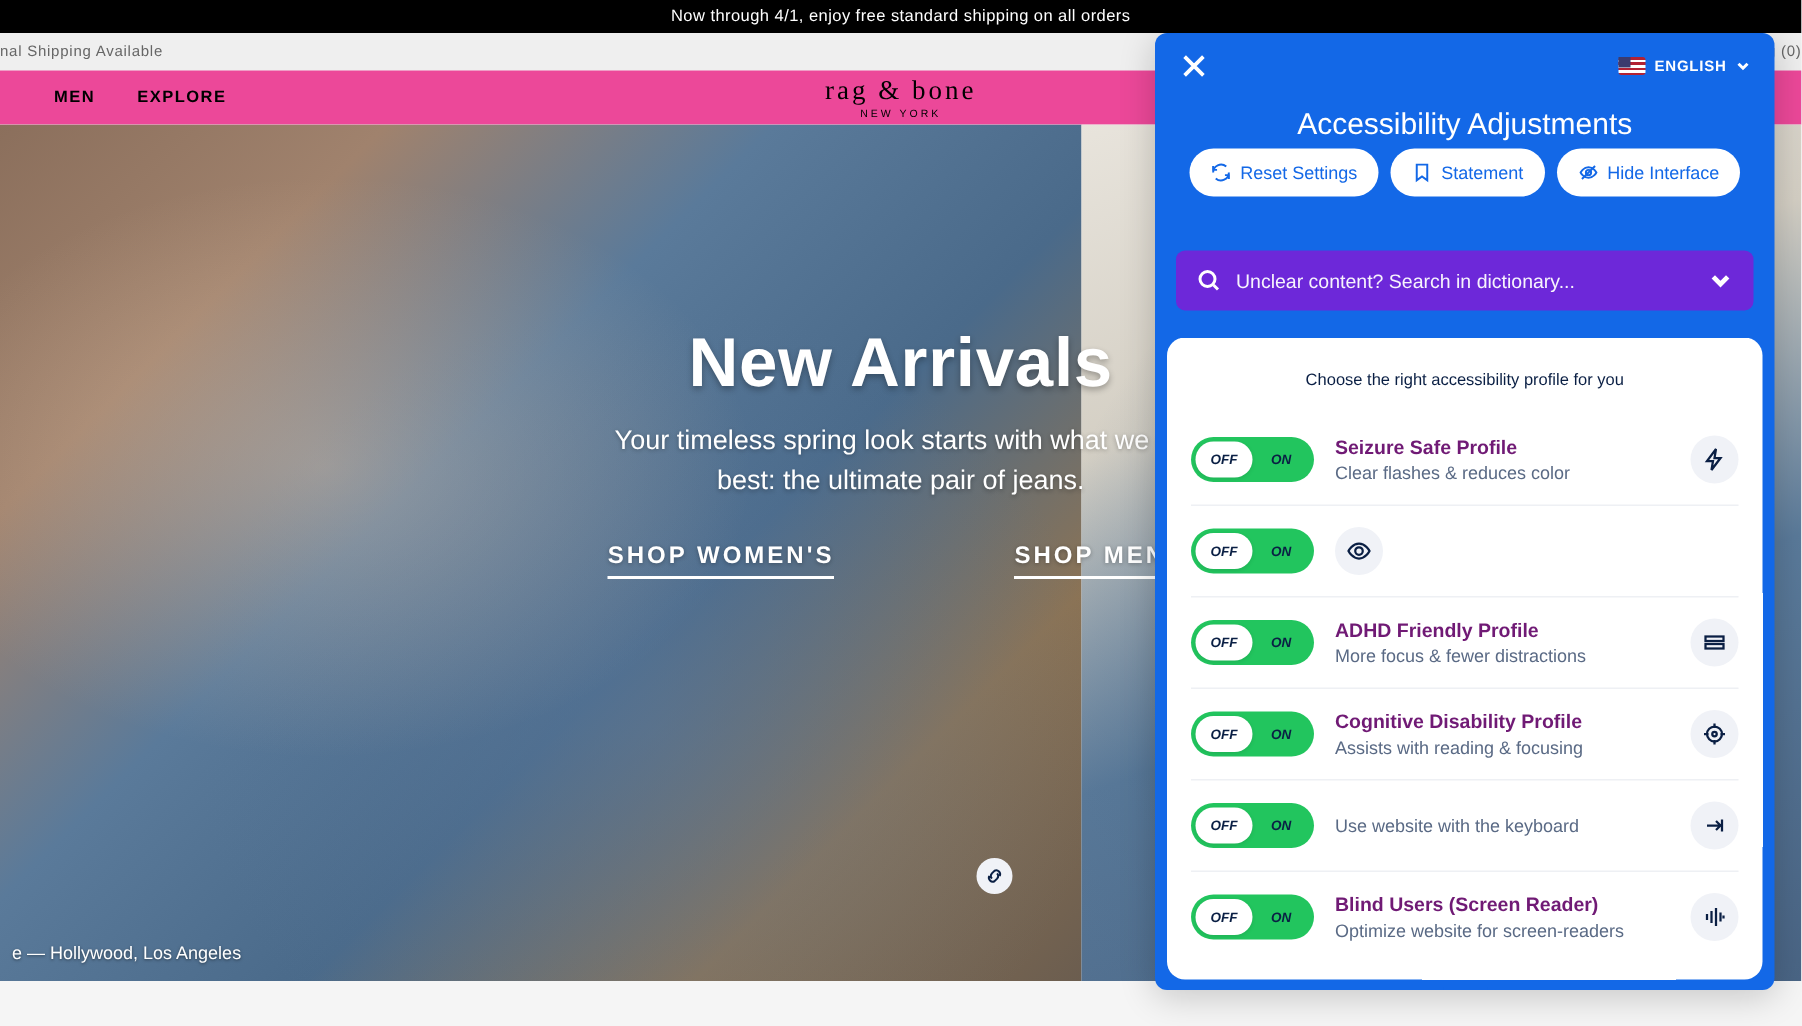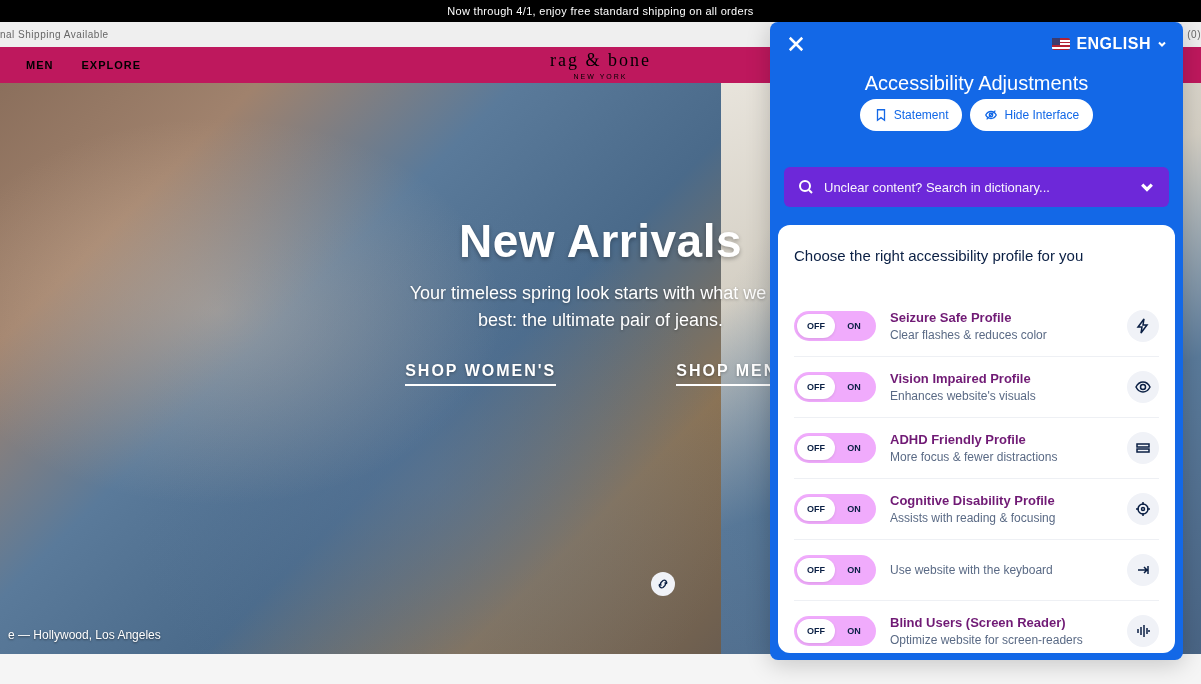--- a/index.html
+++ b/index.html
@@ -3,21 +3,21 @@
 <meta charset="utf-8">
 <style>
 * { margin: 0; padding: 0; box-sizing: border-box; }
 body { font-family: -apple-system, BlinkMacSystemFont, 'Segoe UI', Arial, sans-serif; width: 1201px; height: 684px; overflow: hidden; position: relative; background: #f5f5f5; }
 
 .promo-banner { background: #000; color: #fff; text-align: center; font-size: 11px; padding: 5px 0; font-weight: 500; letter-spacing: 0.3px; }
 
 .top-bar { background: #efefef; color: #666; font-size: 10px; padding: 7px 0; display: flex; justify-content: space-between; letter-spacing: 0.5px; }
 .top-bar-right { display: flex; gap: 12px; }
 
-.main-nav { background: #be185d; display: flex; align-items: center; padding: 12px 26px; position: relative; }
+.main-nav { background: #ec4899; display: flex; align-items: center; padding: 12px 36px; position: relative; }
 .nav-links { display: flex; gap: 28px; }
 .nav-link { font-size: 11px; font-weight: 700; letter-spacing: 1px; color: #000; cursor: pointer; }
 .brand { position: absolute; left: 50%; transform: translateX(-50%); text-align: center; }
 .brand-main { font-family: Georgia, serif; font-size: 18px; letter-spacing: 2px; color: #000; }
 .brand-sub { font-size: 7px; letter-spacing: 2px; color: #000; margin-top: 2px; }
 
 .hero { position: relative; width: 100%; height: 571px; overflow: hidden; }
 .hero-bg { position: absolute; inset: 0; display: flex; }
 .hero-left { flex: 1; background: linear-gradient(135deg, #8b6f5c 0%, #a0826d 20%, #5a7a9a 40%, #4a6a8a 60%, #8b7355 80%, #6b5d4f 100%); position: relative; }
 .hero-left::before { content: ''; position: absolute; inset: 0; background: radial-gradient(ellipse at 30% 40%, rgba(230,200,170,0.4) 0%, transparent 40%), radial-gradient(ellipse at 60% 70%, rgba(90,120,155,0.5) 0%, transparent 50%); }
@@ -33,41 +33,41 @@
 .caption-left { position: absolute; bottom: 12px; left: 8px; color: #fff; font-size: 12px; text-shadow: 0 1px 2px rgba(0,0,0,0.5); }
 .caption-right { position: absolute; bottom: 12px; right: 20px; color: #fff; font-size: 12px; text-shadow: 0 1px 2px rgba(0,0,0,0.5); }
 
 
 .a11y-panel { position: absolute; top: 22px; right: 18px; width: 413px; height: 638px; background: #1368e7; border-radius: 8px; overflow: hidden; z-index: 100; box-shadow: 0 4px 24px rgba(0,0,0,0.2); }
 .a11y-notch { position: absolute; bottom: -2px; left: 50%; transform: translateX(-50%); width: 30px; height: 6px; background: #1368e7; border-radius: 0 0 4px 4px; }
 
 .a11y-header { padding: 12px 16px 18px; color: #fff; }
 .a11y-top-row { display: flex; justify-content: space-between; align-items: center; margin-bottom: 18px; }
 .close-btn { width: 20px; height: 20px; cursor: pointer; color: #fff; display: flex; align-items: center; justify-content: center; }
-.lang-selector { display: flex; align-items: center; gap: 6px; cursor: pointer; font-size: 16px; font-weight: 600; letter-spacing: 0.5px; }
+.lang-selector { display: flex; align-items: center; gap: 6px; cursor: pointer; font-size: 10px; font-weight: 600; letter-spacing: 0.5px; }
 .flag-icon { width: 18px; height: 12px; background: linear-gradient(#b22234 0%, #b22234 15%, #fff 15%, #fff 30%, #b22234 30%, #b22234 45%, #fff 45%, #fff 60%, #b22234 60%, #b22234 75%, #fff 75%, #fff 90%, #b22234 90%); border-radius: 2px; position: relative; }
 .flag-icon::before { content: ''; position: absolute; top: 0; left: 0; width: 8px; height: 7px; background: #3c3b6e; }
 
 .a11y-title { text-align: center; font-size: 20px; font-weight: 400; margin-bottom: 4px; }
 .a11y-actions { display: flex; gap: 8px; justify-content: center; margin-bottom: 18px; }
 .action-btn { background: #fff; color: #1368e7; border-radius: 20px; padding: 9px 14px; font-size: 12px; font-weight: 500; display: flex; align-items: center; gap: 6px; cursor: pointer; }
 .action-btn svg { width: 14px; height: 14px; }
 
 .search-bar { background: #6d28d9; border-radius: 6px; margin: 0 14px; padding: 12px 14px; display: flex; align-items: center; gap: 10px; cursor: pointer; }
 .search-bar svg { width: 16px; height: 16px; color: #fff; flex-shrink: 0; }
 .search-placeholder { color: #fff; font-size: 13px; flex: 1; opacity: 0.95; }
 .search-chevron { color: #fff; width: 12px; height: 12px; }
 
 .profiles-container { background: #fff; margin: 18px 8px 8px; border-radius: 12px; padding: 22px 16px 16px; height: 428px; overflow-y: auto; }
-.profiles-heading { font-size: 15px; color: #0a1f44; margin-bottom: 32px; font-weight: 400; }
+.profiles-heading { font-size: 11px; color: #0a1f44; margin-bottom: 17px; font-weight: 400; text-align: center; }
 
 .profile-row { display: flex; align-items: center; gap: 14px; padding: 14px 0; border-bottom: 1px solid #eef0f4; }
 .profile-row:last-child { border-bottom: none; }
 
-.toggle { display: flex; background: #f0abfc; border-radius: 20px; padding: 3px; width: 82px; flex-shrink: 0; cursor: pointer; }
+.toggle { display: flex; background: #22c55e; border-radius: 20px; padding: 3px; width: 82px; flex-shrink: 0; cursor: pointer; font-style: italic; }
 .toggle-half { flex: 1; text-align: center; font-size: 9px; font-weight: 700; padding: 7px 0; border-radius: 16px; color: #0a1f44; }
 .toggle-half.active { background: #fff; box-shadow: 0 1px 3px rgba(0,0,0,0.1); }
 
 .profile-text { flex: 1; }
 .profile-title { font-size: 13px; font-weight: 600; color: #701a75; margin-bottom: 3px; }
 .profile-desc { font-size: 12px; color: #5a6a85; }
 
 .profile-icon { width: 32px; height: 32px; background: #f0f2f7; border-radius: 50%; display: flex; align-items: center; justify-content: center; flex-shrink: 0; color: #0a1f44; }
 .profile-icon svg { width: 16px; height: 16px; }
 
@@ -125,20 +125,26 @@
       <div class="lang-selector">
         <span class="flag-icon"></span>
         <span>ENGLISH</span>
         <svg width="10" height="10" viewBox="0 0 10 10" fill="none" stroke="currentColor" stroke-width="2">
             <path d="M2 3.5l3 3 3-3"></path>
           </svg>
       </div>
     </div>
     <div class="a11y-title">Accessibility Adjustments</div>
     <div class="a11y-actions">
+      <div class="action-btn">
+        <svg viewBox="0 0 16 16" fill="none" stroke="currentColor" stroke-width="1.5">
+            <path d="M2 8a6 6 0 0 1 10-4.5M14 8a6 6 0 0 1-10 4.5M2 3v3h3M14 13v-3h-3"></path>
+          </svg>
+        <span>Reset Settings</span>
+      </div>
       <div class="action-btn">
         <svg viewBox="0 0 16 16" fill="none" stroke="currentColor" stroke-width="1.5">
             <path d="M4 2h8v12l-4-3-4 3V2z"></path>
           </svg>
         <span>Statement</span>
       </div>
       <div class="action-btn">
         <svg viewBox="0 0 16 16" fill="none" stroke="currentColor" stroke-width="1.5">
             <path d="M2 8s2-4 6-4 6 4 6 4-2 4-6 4-6-4-6-4z"></path>
             <circle cx="8" cy="8" r="2"></circle>
@@ -177,24 +183,20 @@
             <path d="M9 1L3 9h4l-1 6 6-8H8l1-6z"></path>
           </svg>
       </div>
     </div>
 
     <div class="profile-row">
       <div class="toggle">
         <div class="toggle-half active">OFF</div>
         <div class="toggle-half">ON</div>
       </div>
-      <div class="profile-text">
-        <div class="profile-title">Vision Impaired Profile</div>
-        <div class="profile-desc">Enhances website's visuals</div>
-      </div>
       <div class="profile-icon">
         <svg viewBox="0 0 16 16" fill="none" stroke="currentColor" stroke-width="1.5">
             <path d="M1 8s2.5-5 7-5 7 5 7 5-2.5 5-7 5-7-5-7-5z"></path>
             <circle cx="8" cy="8" r="2.5"></circle>
           </svg>
       </div>
     </div>
 
     <div class="profile-row">
       <div class="toggle">

